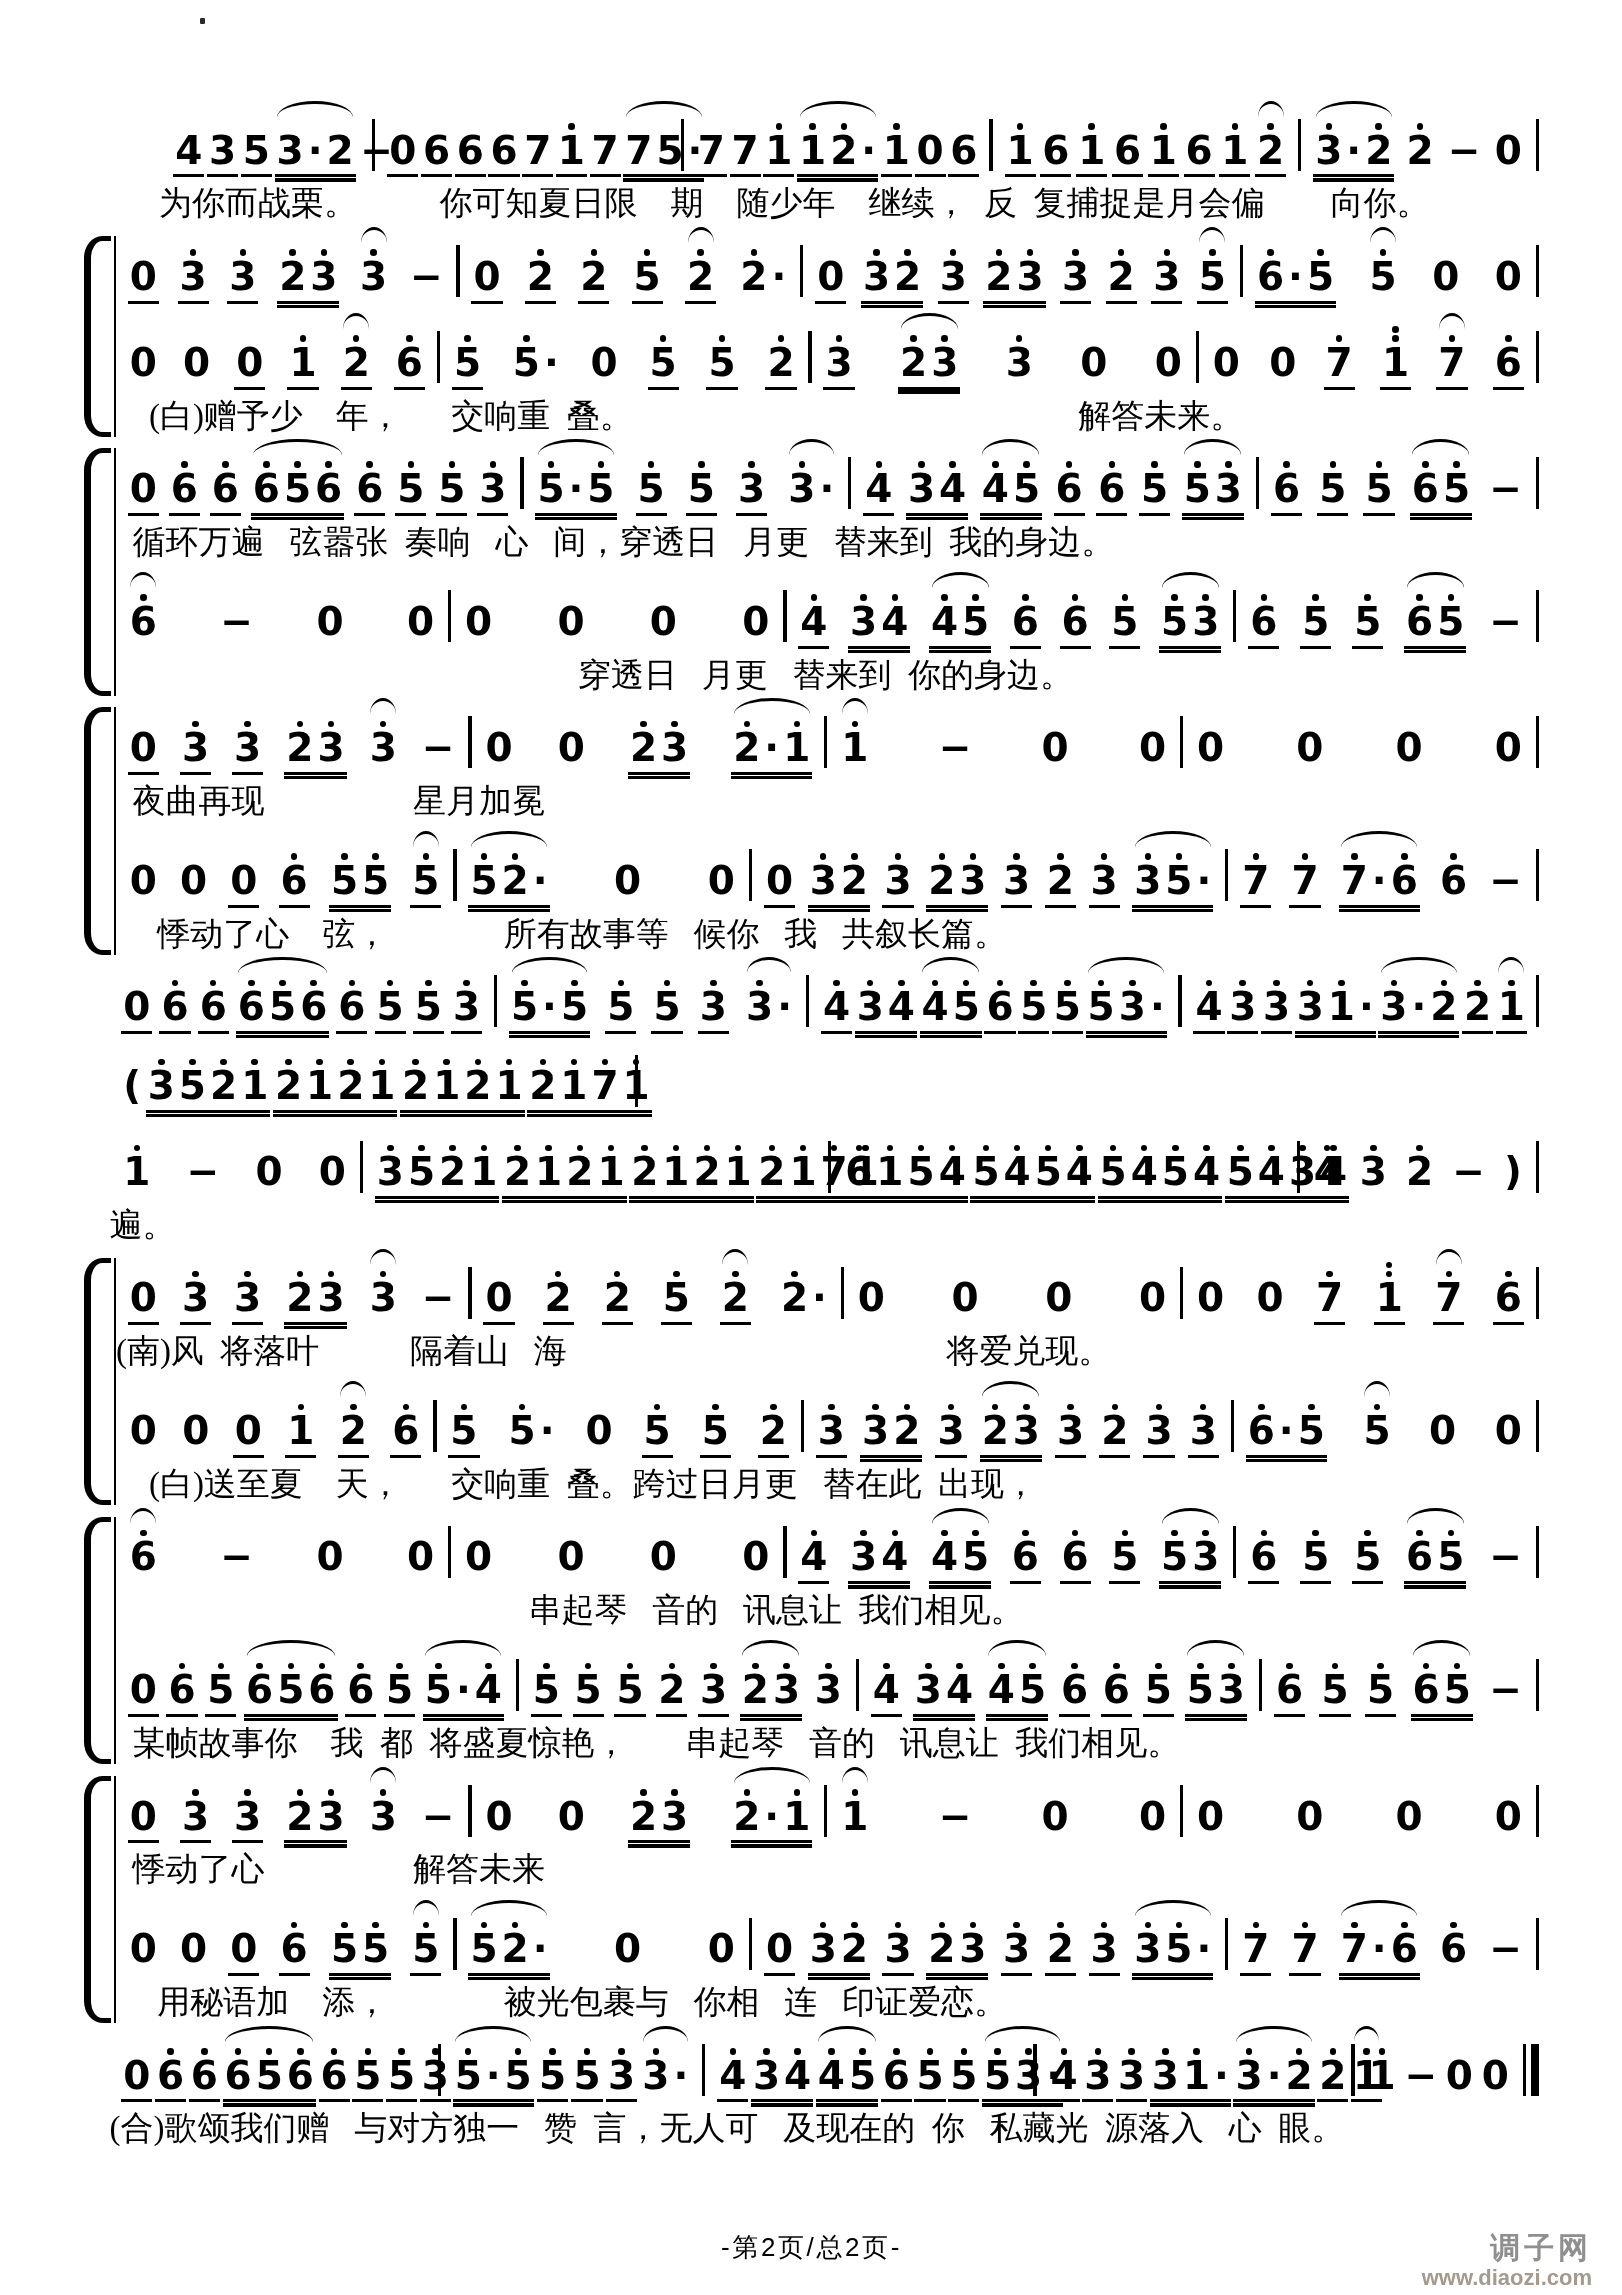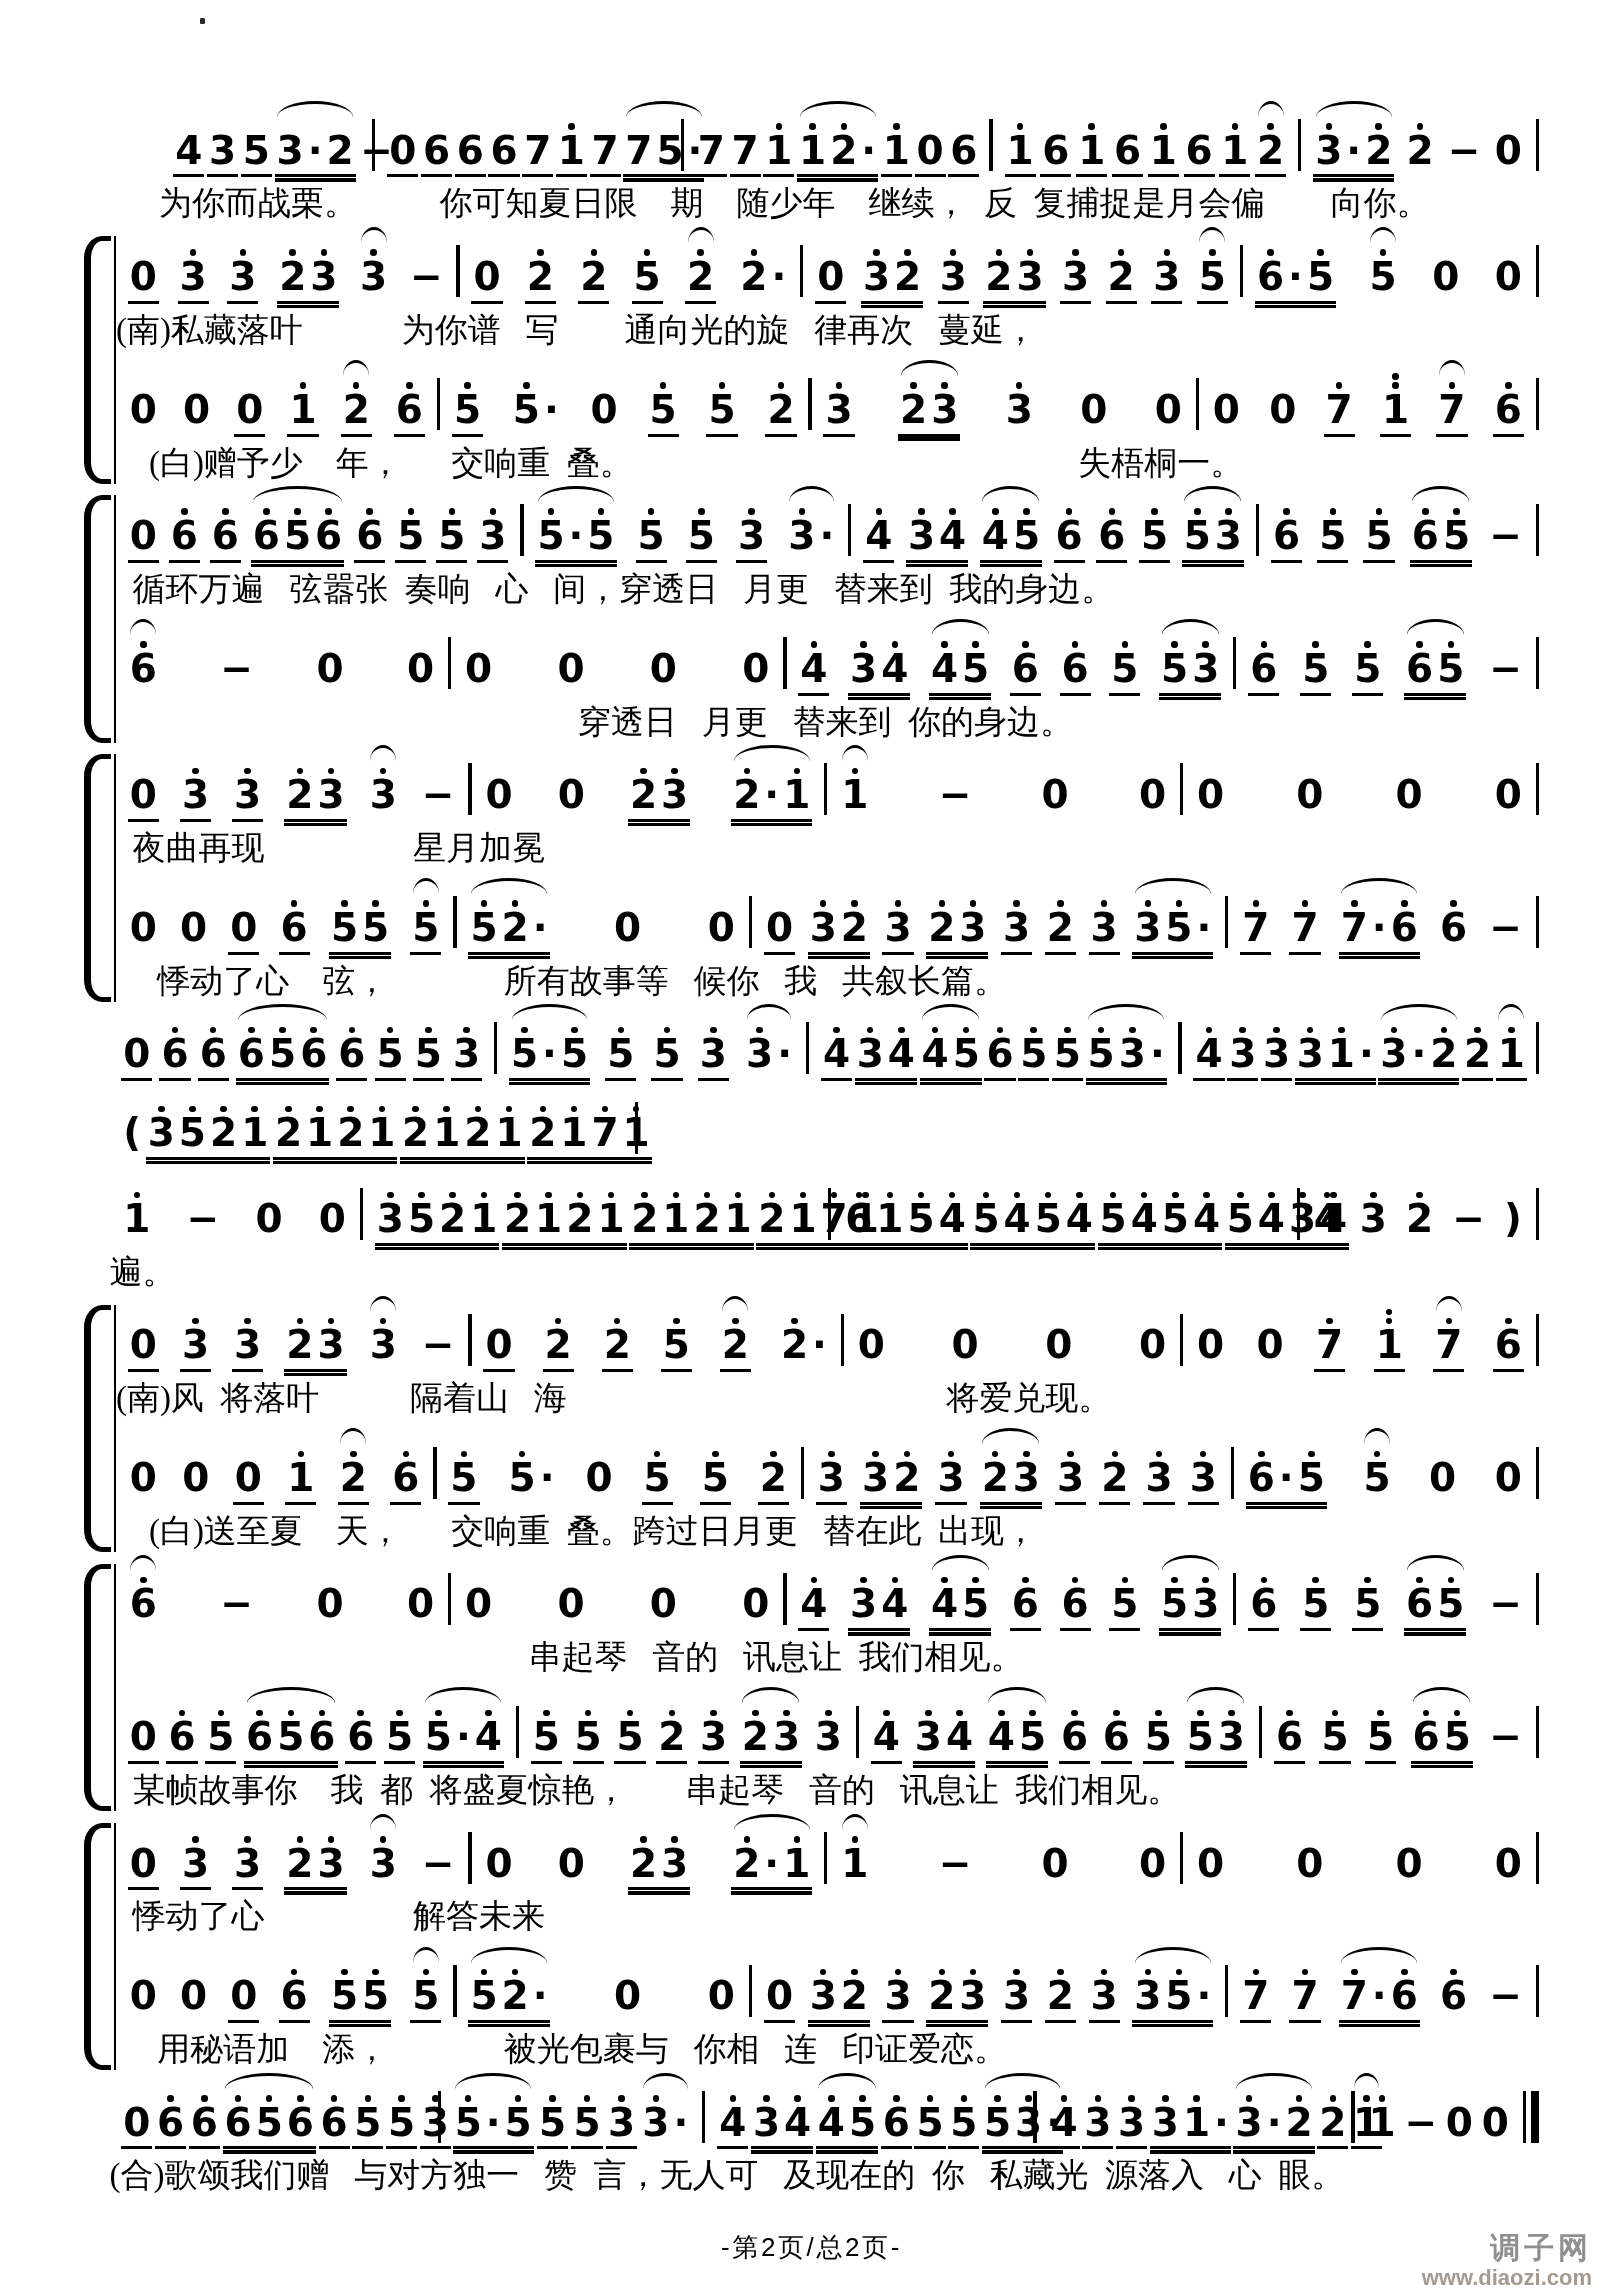--- a/index.html
+++ b/index.html
@@ -550,21 +550,20 @@
                   </span></span>
                 <span class="tok"><span class="row">
                     <span class="g">
                       <span class="dots"></span>
                       <span class="n">0</span>
                     </span>
                   </span></span>
               </div>
               <div class="bar"></div>
             </div>
-            <div class="lyrics">(南)私藏落叶            为你谱   写        通向光的旋   律再次   蔓延，</div>
           </div>
           <div class="music-line">
             <div class="notes-row">
               <div class="measure" style="flex: 0.95 1 0%;">
                 <span class="tok"><span class="row">
                     <span class="g">
                       <span class="dots"></span>
                       <span class="n">0</span>
                     </span>
                   </span></span>
@@ -746,21 +745,21 @@
                     <span class="g">
                       <span class="dots">
                         <i class="dot"></i>
                       </span>
                       <span class="n">6</span>
                     </span>
                   </span></span>
               </div>
               <div class="bar"></div>
             </div>
-            <div class="lyrics">    (白)赠予少    年，      交响重  叠。                                                      失梧桐一。</div>
+            <div class="lyrics">    (白)赠予少    年，      交响重  叠。                                                      解答未来。</div>
           </div>
         </div>
       </div>
       <div class="block braced">
         <div class="brace"></div>
         <div class="lines">
           <div class="music-line">
             <div class="notes-row">
               <div class="measure" style="flex: 1.2 1 0%;">
                 <span class="tok u1"><span class="row">

